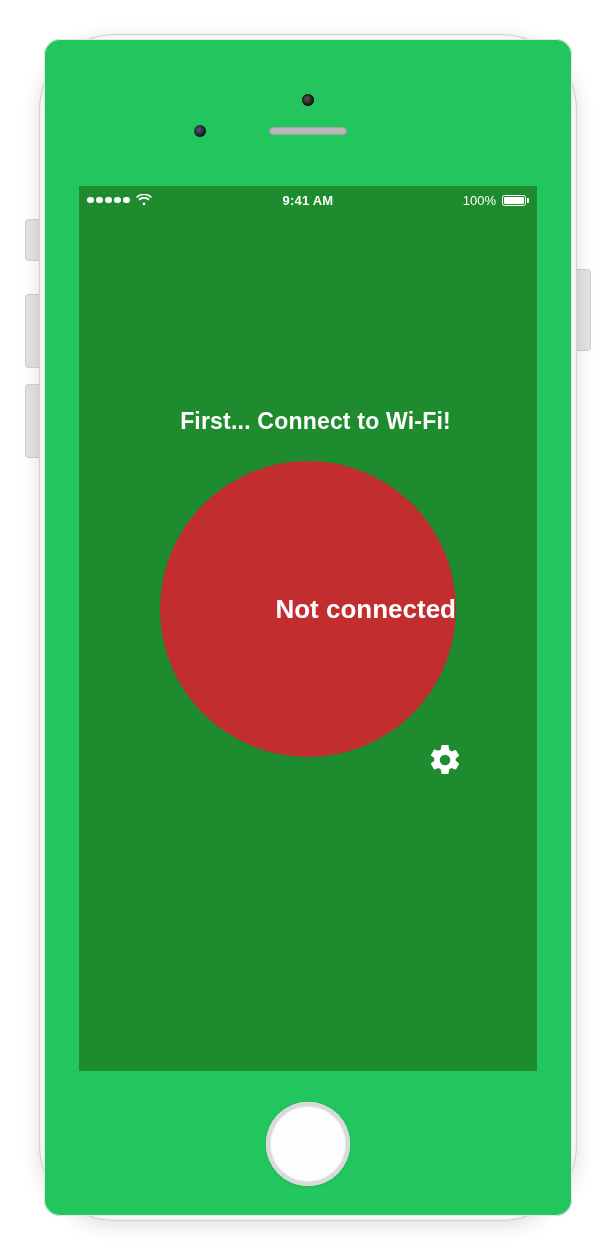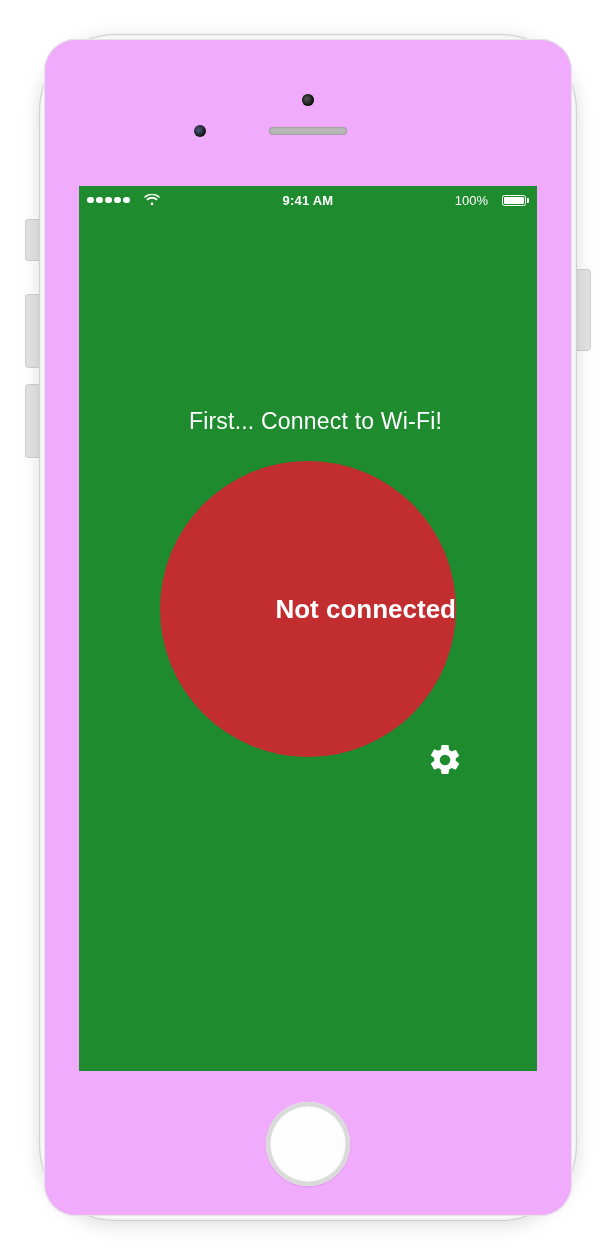--- a/index.html
+++ b/index.html
@@ -21,22 +21,22 @@
     background: #f8f8f8;
     border-radius: 75px;
     box-shadow:
       0 0 0 1px #d0d0d0,
       0 4px 20px rgba(0,0,0,0.15),
       inset 0 0 3px rgba(0,0,0,0.08);
   }
   .device-inner {
     position: absolute;
     left: 4px; top: 4px; right: 4px; bottom: 4px;
-    border-radius: 32px;
-    background: #f0abfc;
+    border-radius: 16px;
+    background: #22c55e;
     box-shadow: inset 0 0 0 1px #e5e5e5;
   }
   
   .side-btn {
     position: absolute;
     background: #e3e3e3;
     border-radius: 3px;
     box-shadow: 0 0 0 1px #cfcfcf;
   }
   .mute      { left: 26px; top: 220px; width: 14px; height: 40px; }
@@ -90,21 +90,21 @@
     top: 0; left: 0; right: 0;
     height: 28px;
     color: #ffffff;
     font-size: 13px;
     font-weight: 500;
     display: flex;
     align-items: center;
     justify-content: space-between;
     padding: 0 8px;
   }
-  .sb-left, .sb-right { display: flex; align-items: center; gap: 14px; }
+  .sb-left, .sb-right { display: flex; align-items: center; gap: 6px; }
   .sb-center {
     position: absolute; left: 0; right: 0; text-align: center;
     font-weight: 600; letter-spacing: 0.2px;
     pointer-events: none;
   }
   .signal-dots { display: flex; gap: 2.5px; }
   .signal-dots span {
     width: 6.5px; height: 6.5px; border-radius: 50%;
     background: #fff;
   }
@@ -125,21 +125,21 @@
   .battery-cap {
     width: 2px; height: 5px; background: #fff; border-radius: 0 1px 1px 0;
   }
   
   .heading {
     position: absolute;
     top: 222px; left: 15px; right: 0;
     text-align: center;
     color: #ffffff;
     font-size: 23px;
-    font-weight: 400;
+    font-weight: 700;
     letter-spacing: 0.2px;
   }
   .circle {
     position: absolute;
     top: 275px; left: 50%; transform: translateX(-50%);
     width: 296px; height: 296px;
     border-radius: 50%;
     background: #c22d2f;
     display: flex;
     align-items: center;

